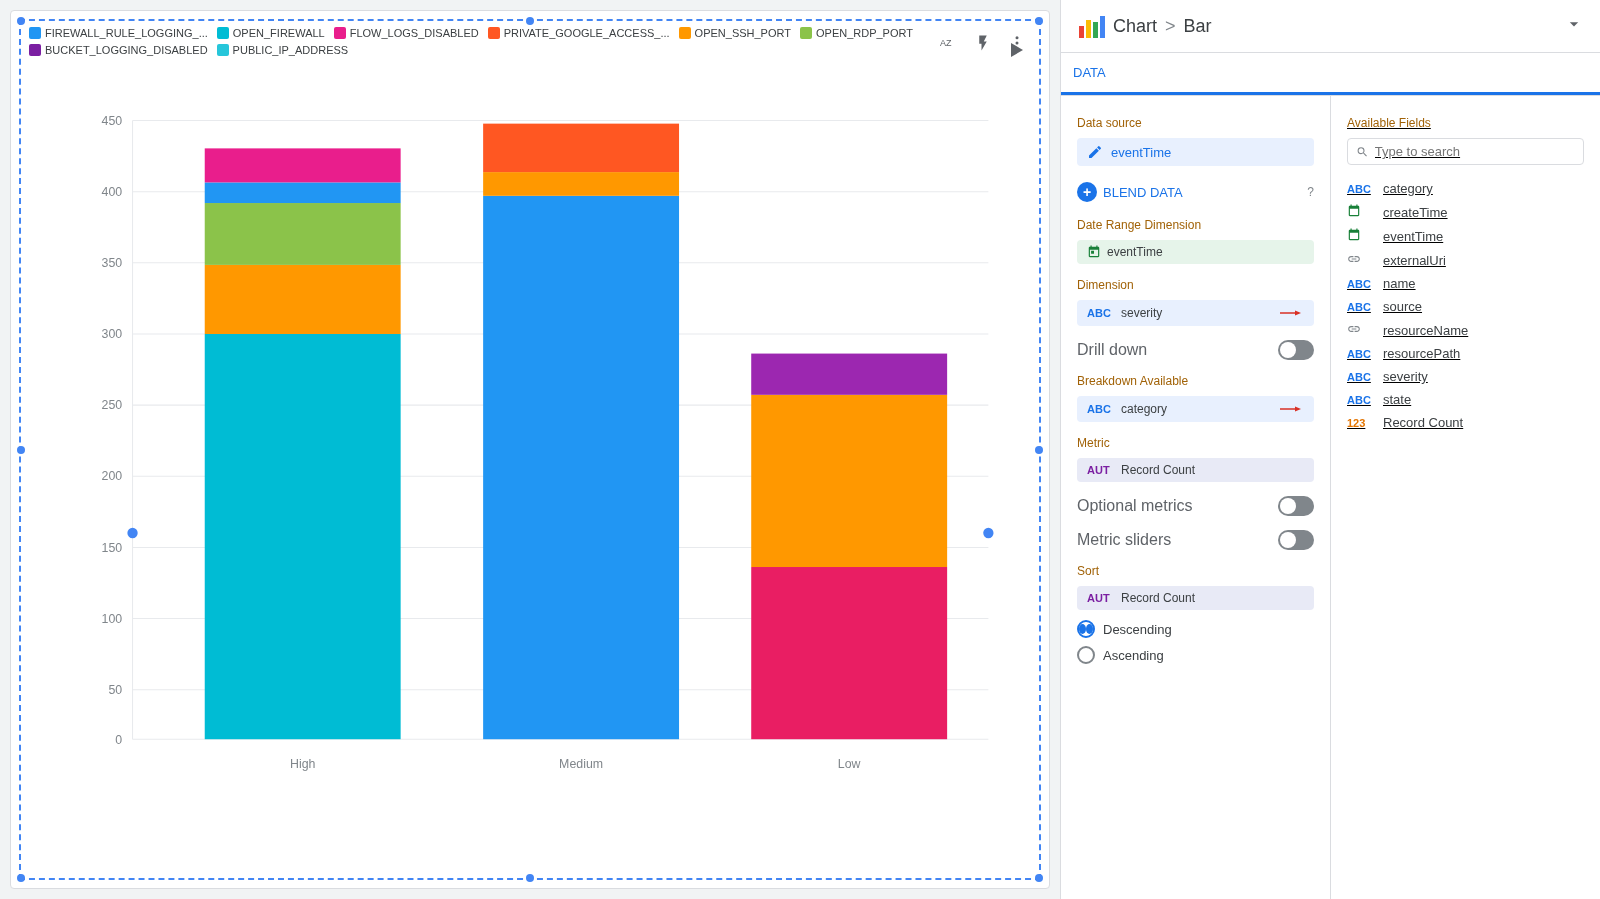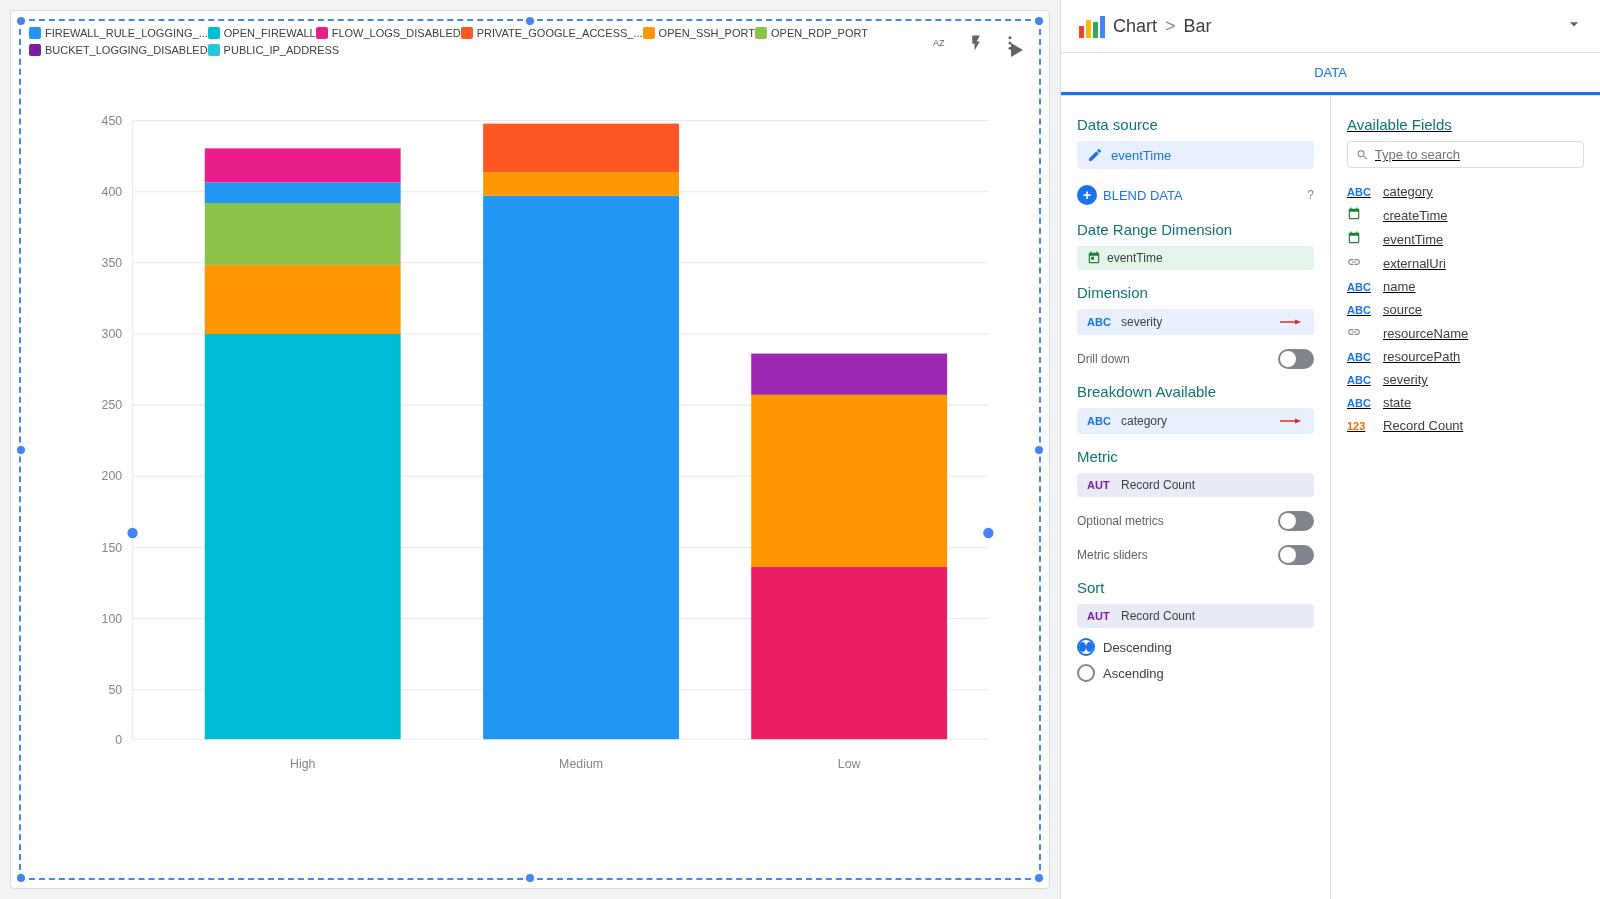--- a/index.html
+++ b/index.html
@@ -12,21 +12,21 @@
       position: relative;
       padding: 8px;
       border: 1px solid #dadce0;
       margin: 10px;
       border-radius: 4px;
     }
 
     .chart-toolbar {
       position: absolute;
       top: 8px;
-      right: 15px;
+      right: 8px;
       display: flex;
       align-items: flex-end;
       gap: 6px;
       z-index: 10;
     }
 
     .toolbar-icon {
       width: 28px;
       height: 28px;
       display: flex;
@@ -34,21 +34,21 @@
       justify-content: center;
       cursor: pointer;
       border-radius: 4px;
       color: #5f6368;
       font-size: 14px;
     }
 
     .chart-legend {
       display: flex;
       flex-wrap: wrap;
-      gap: 4px 0;
+      gap: 4px 9px;
       padding: 6px 8px;
       font-size: 11px;
       color: #3c4043;
       align-items: center;
       border-bottom: none;
     }
 
     .legend-item {
       display: flex;
       align-items: center;
@@ -95,21 +95,21 @@
       gap: 4px;
     }
 
     .panel-tabs {
       display: flex;
       border-bottom: 1px solid #dadce0;
     }
 
     .panel-tab {
       flex: 1;
-      text-align: center;
+      text-align: left;
       padding: 12px;
       font-size: 13px;
       font-weight: 500;
       cursor: pointer;
       color: #80868b;
       border-bottom: 3px solid transparent;
     }
 
     .panel-tab.active {
       color: #1a73e8;
@@ -130,22 +130,22 @@
     }
 
     .right-fields {
       flex: 1;
       padding: 16px;
       overflow-y: auto;
       text-decoration: underline;
     }
 
     .section-label {
-      font-size: 15px;
-      color: #0f766e;
+      font-size: 12px;
+      color: #a16207;
       font-weight: 500;
       margin-bottom: 8px;
       margin-top: 4px;
     }
 
     .data-source-row {
       display: flex;
       align-items: center;
       gap: 8px;
       background: #e8f0fe;
@@ -223,21 +223,21 @@
     .chip-label.aut { color: #7b1fa2; }
 
     .toggle-row {
       display: flex;
       align-items: center;
       justify-content: space-between;
       margin-bottom: 14px;
     }
 
     .toggle-label {
-      font-size: 12px;
+      font-size: 16px;
       color: #5f6368;
     }
 
     .toggle {
       width: 36px;
       height: 20px;
       background: #80868b;
       border-radius: 10px;
       position: relative;
       cursor: pointer;

